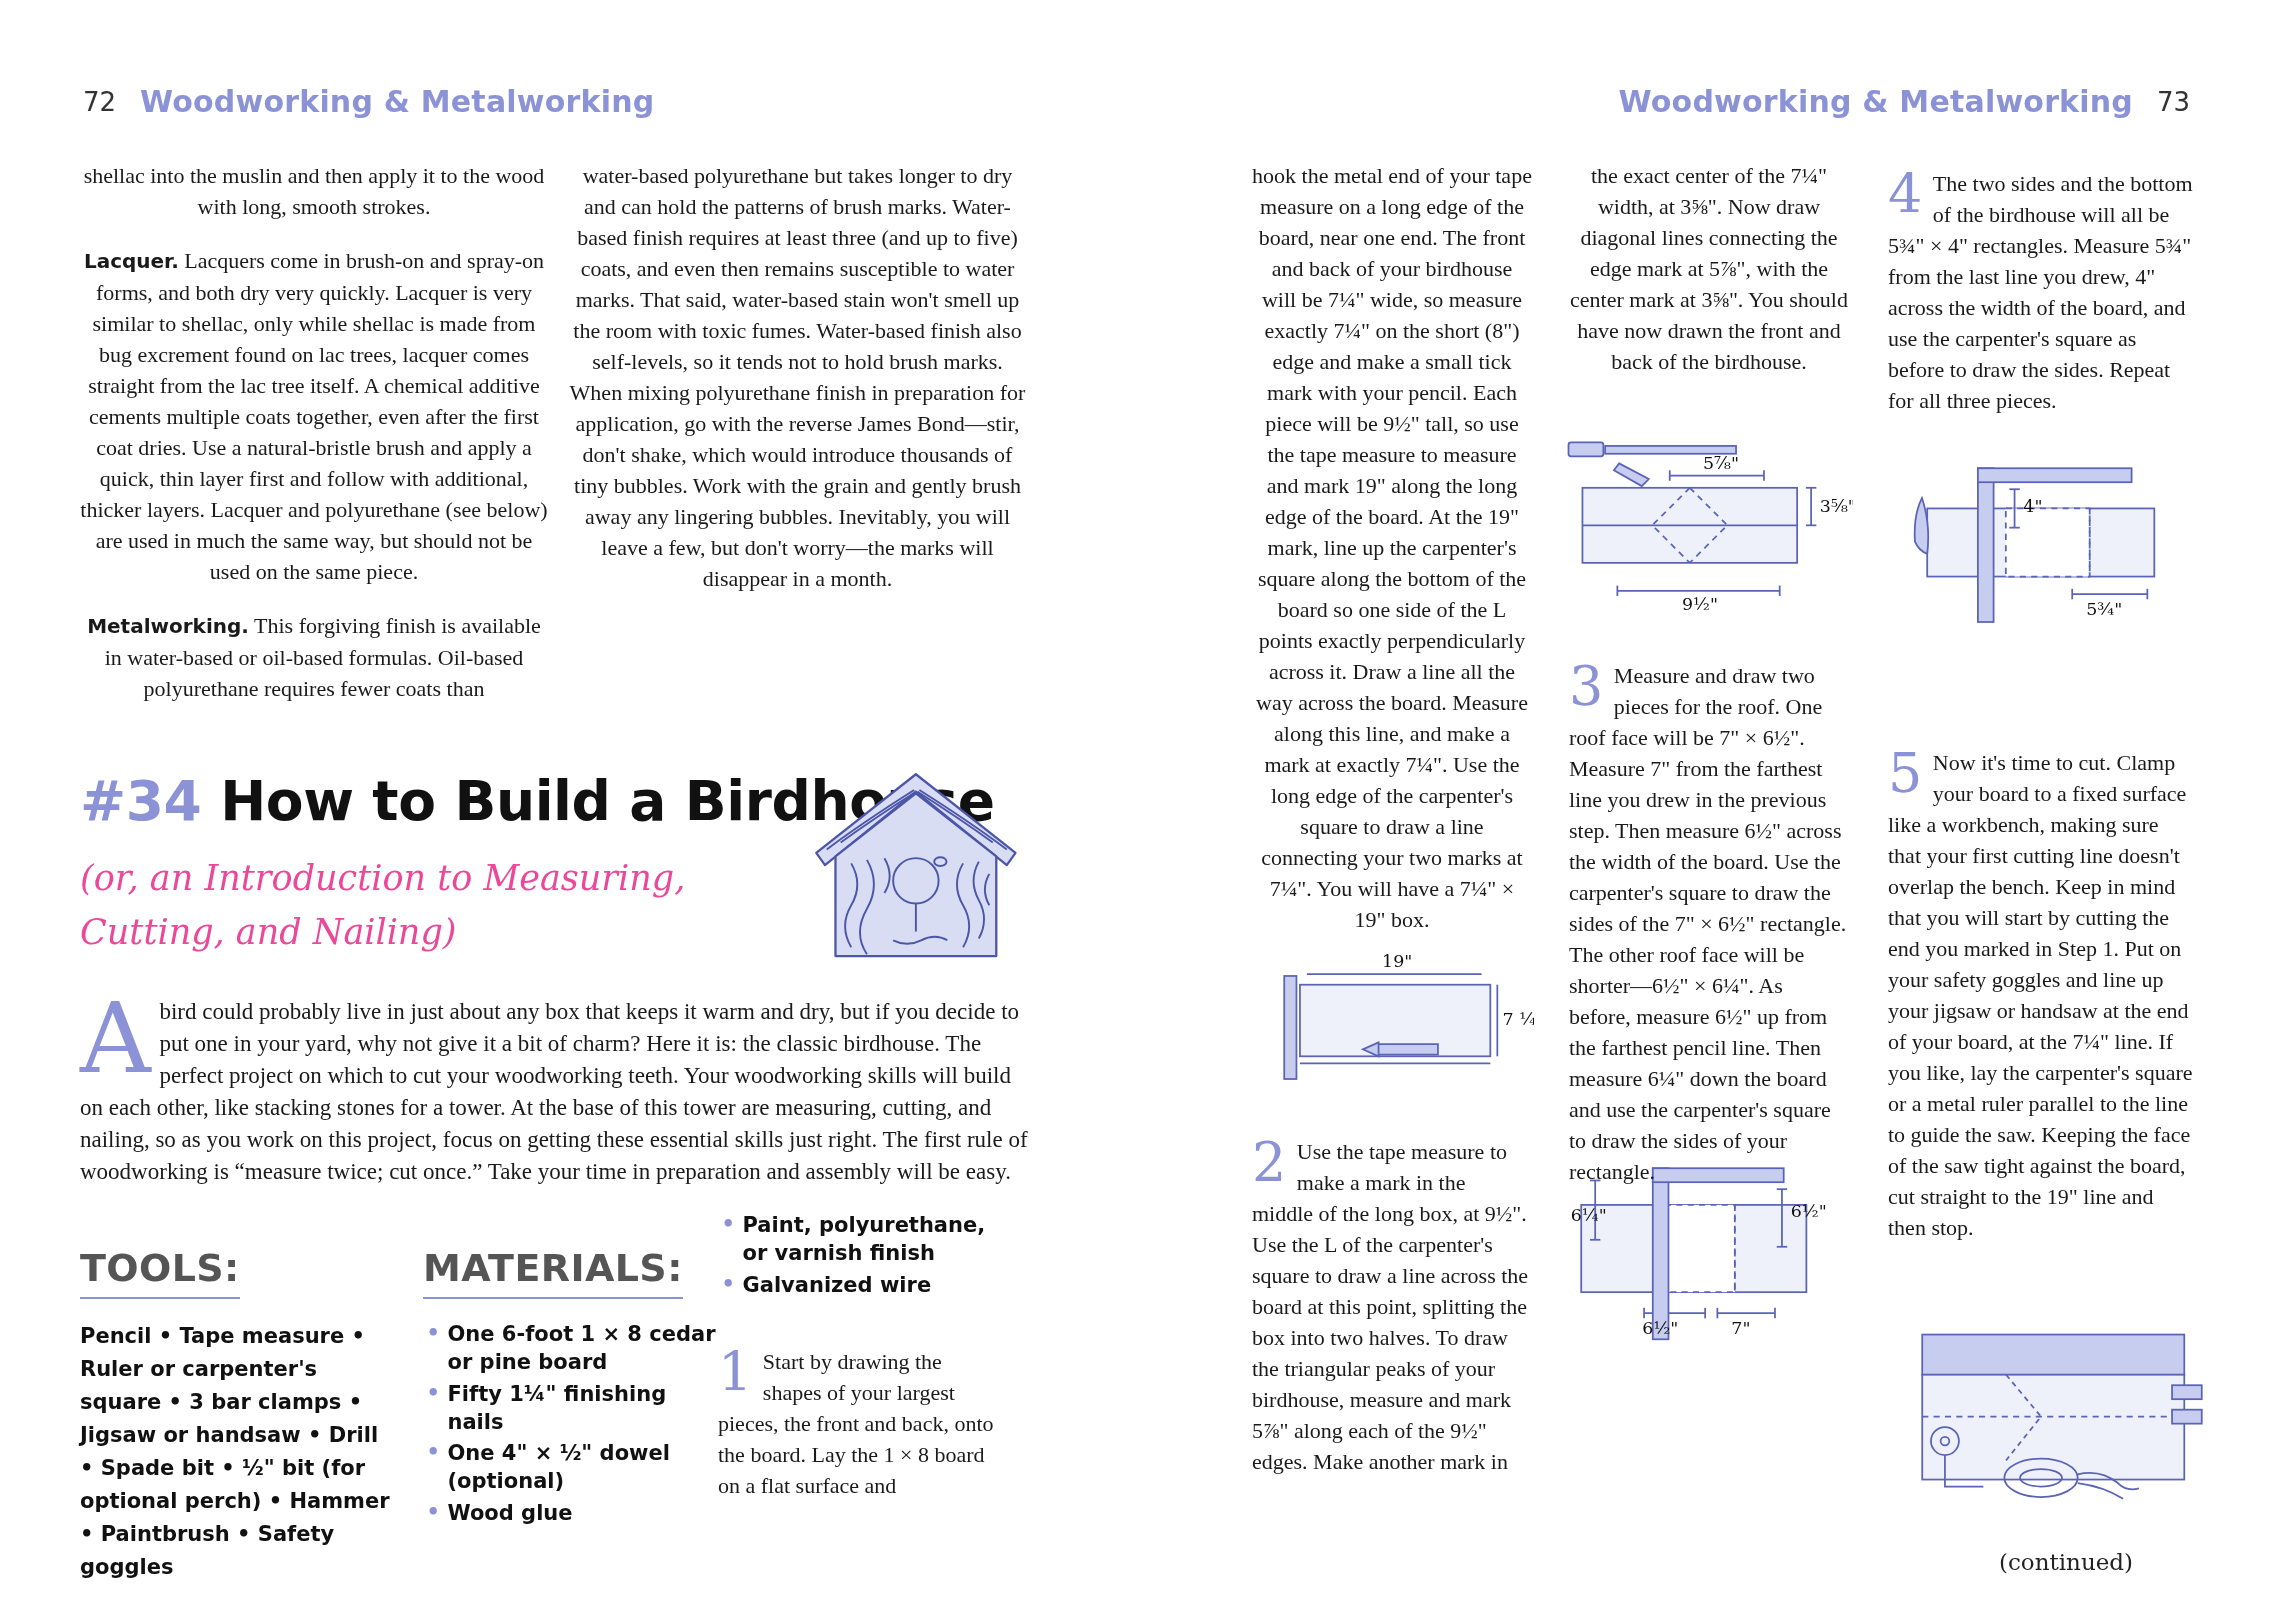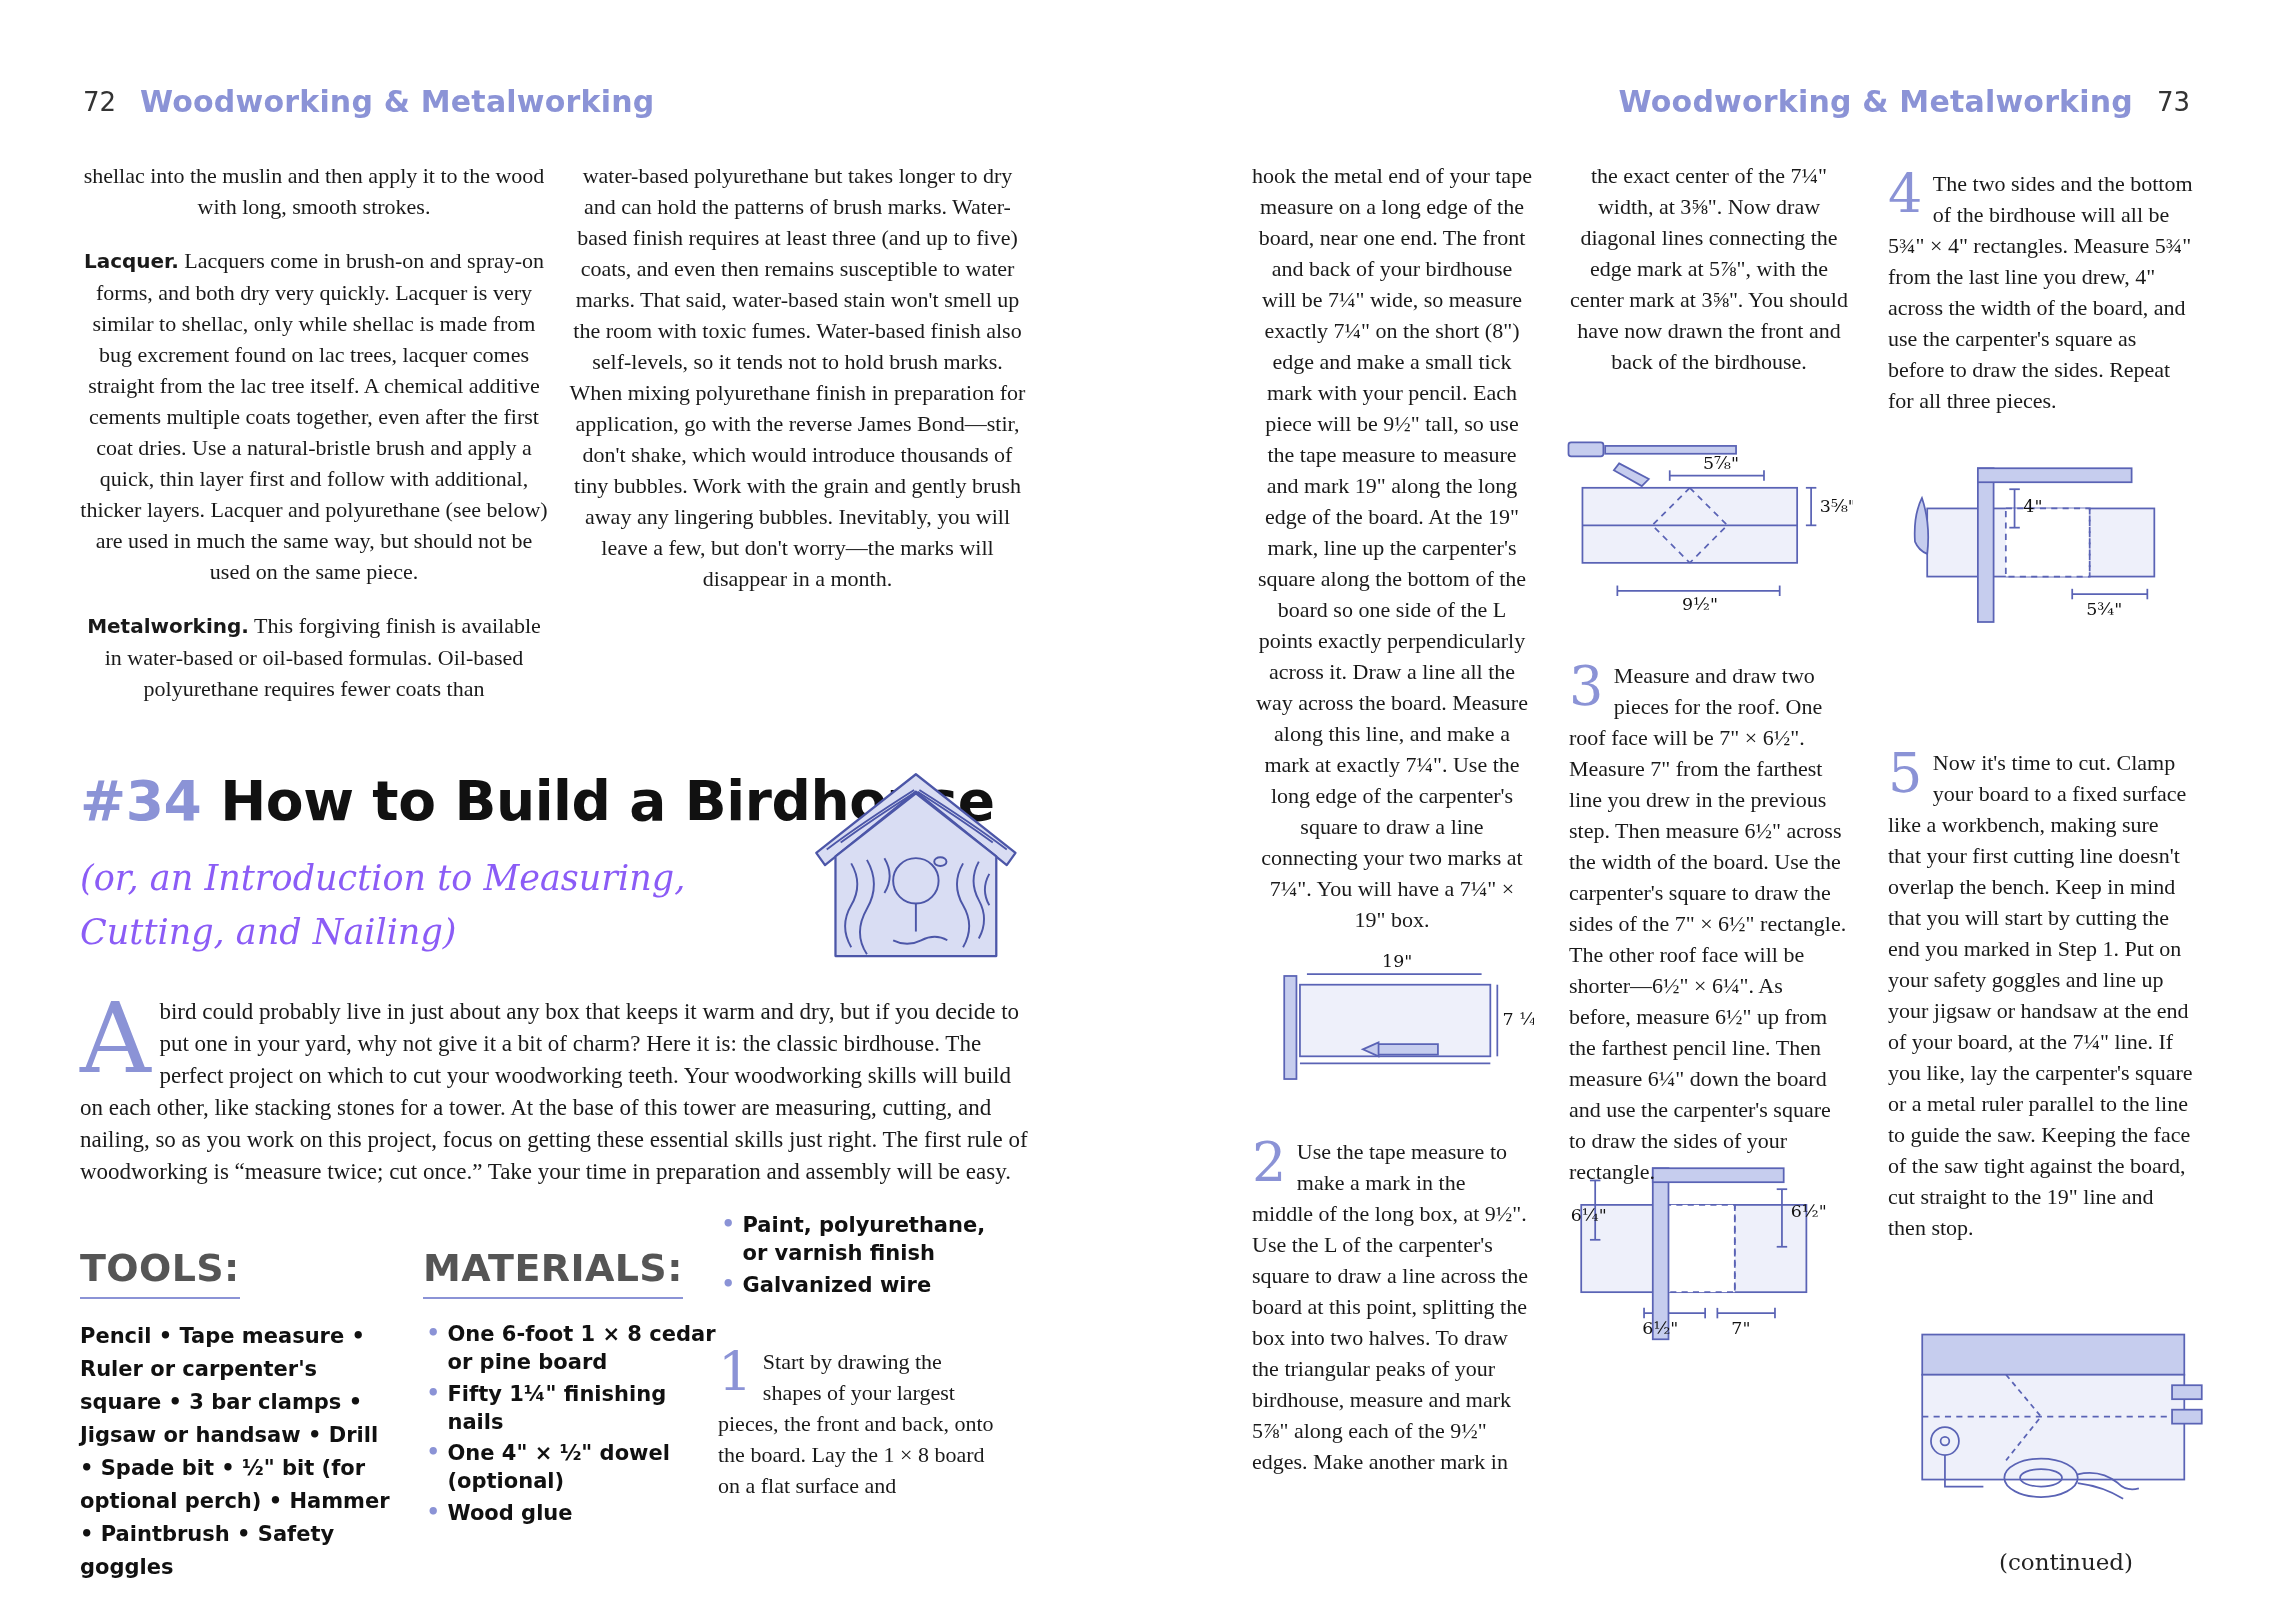--- a/index.html
+++ b/index.html
@@ -83,21 +83,21 @@
   }
   .title-num {
     color: #8b93d6;
   }
   .subtitle {
     margin-top: 17.5px;
     font-family: "DejaVu Serif", serif;
     font-style: italic;
     font-size: 35px;
     line-height: 54px;
-    color: #8b5cf6;
+    color: #ec4899;
     width: 699px;
   }
 
   
   .intro {
     position: absolute;
     left: 80px;
     top: 996px;
     width: 953px;
     font-size: 23px;

